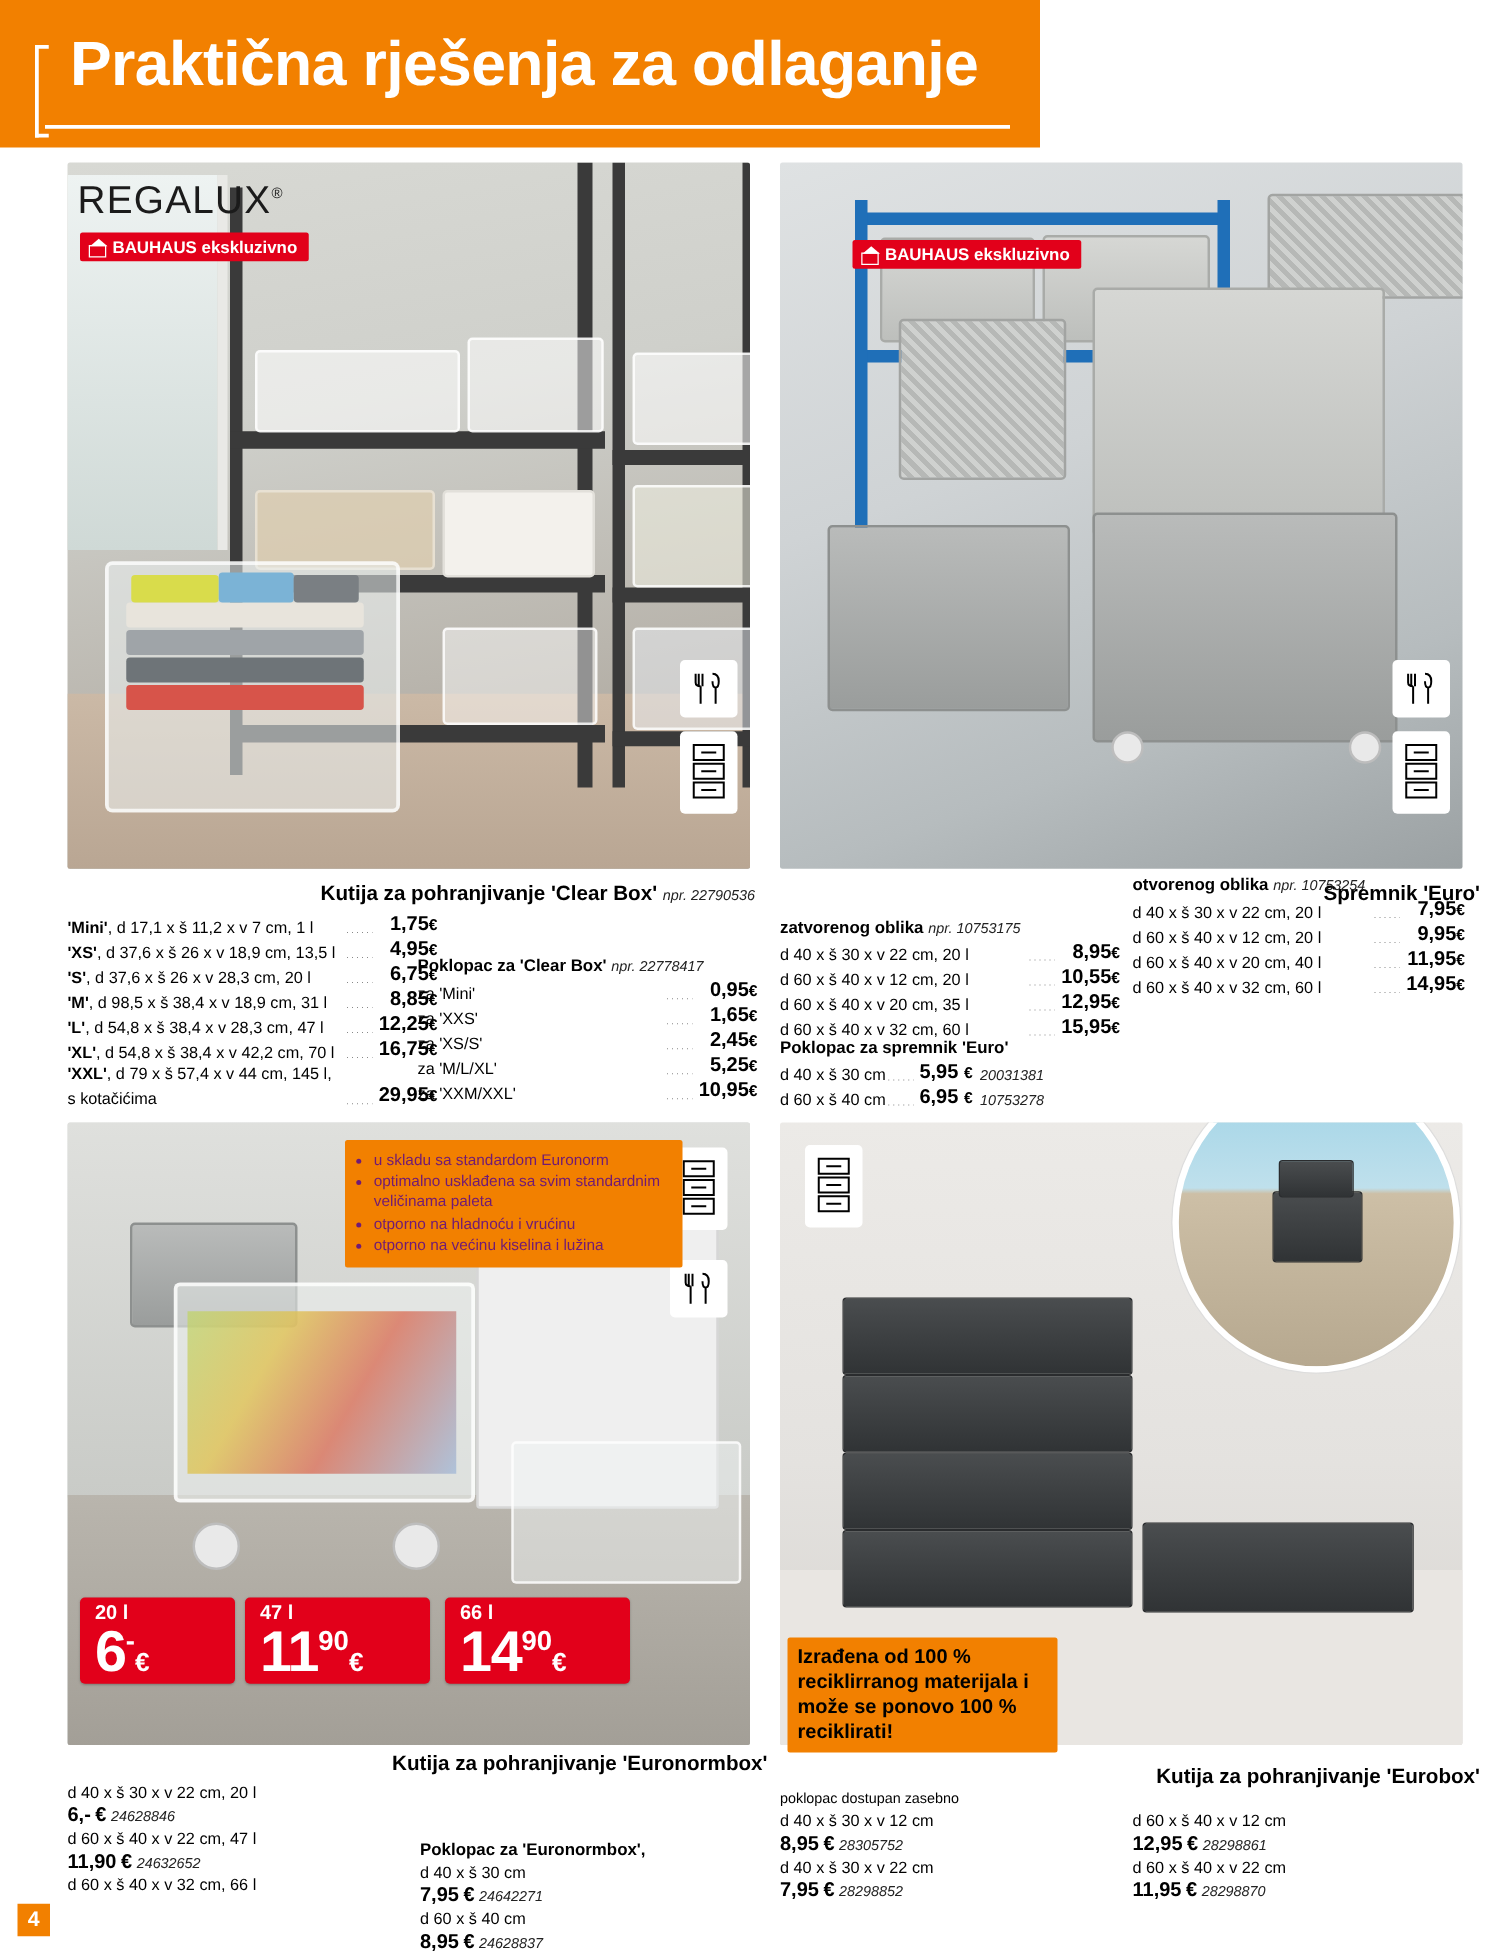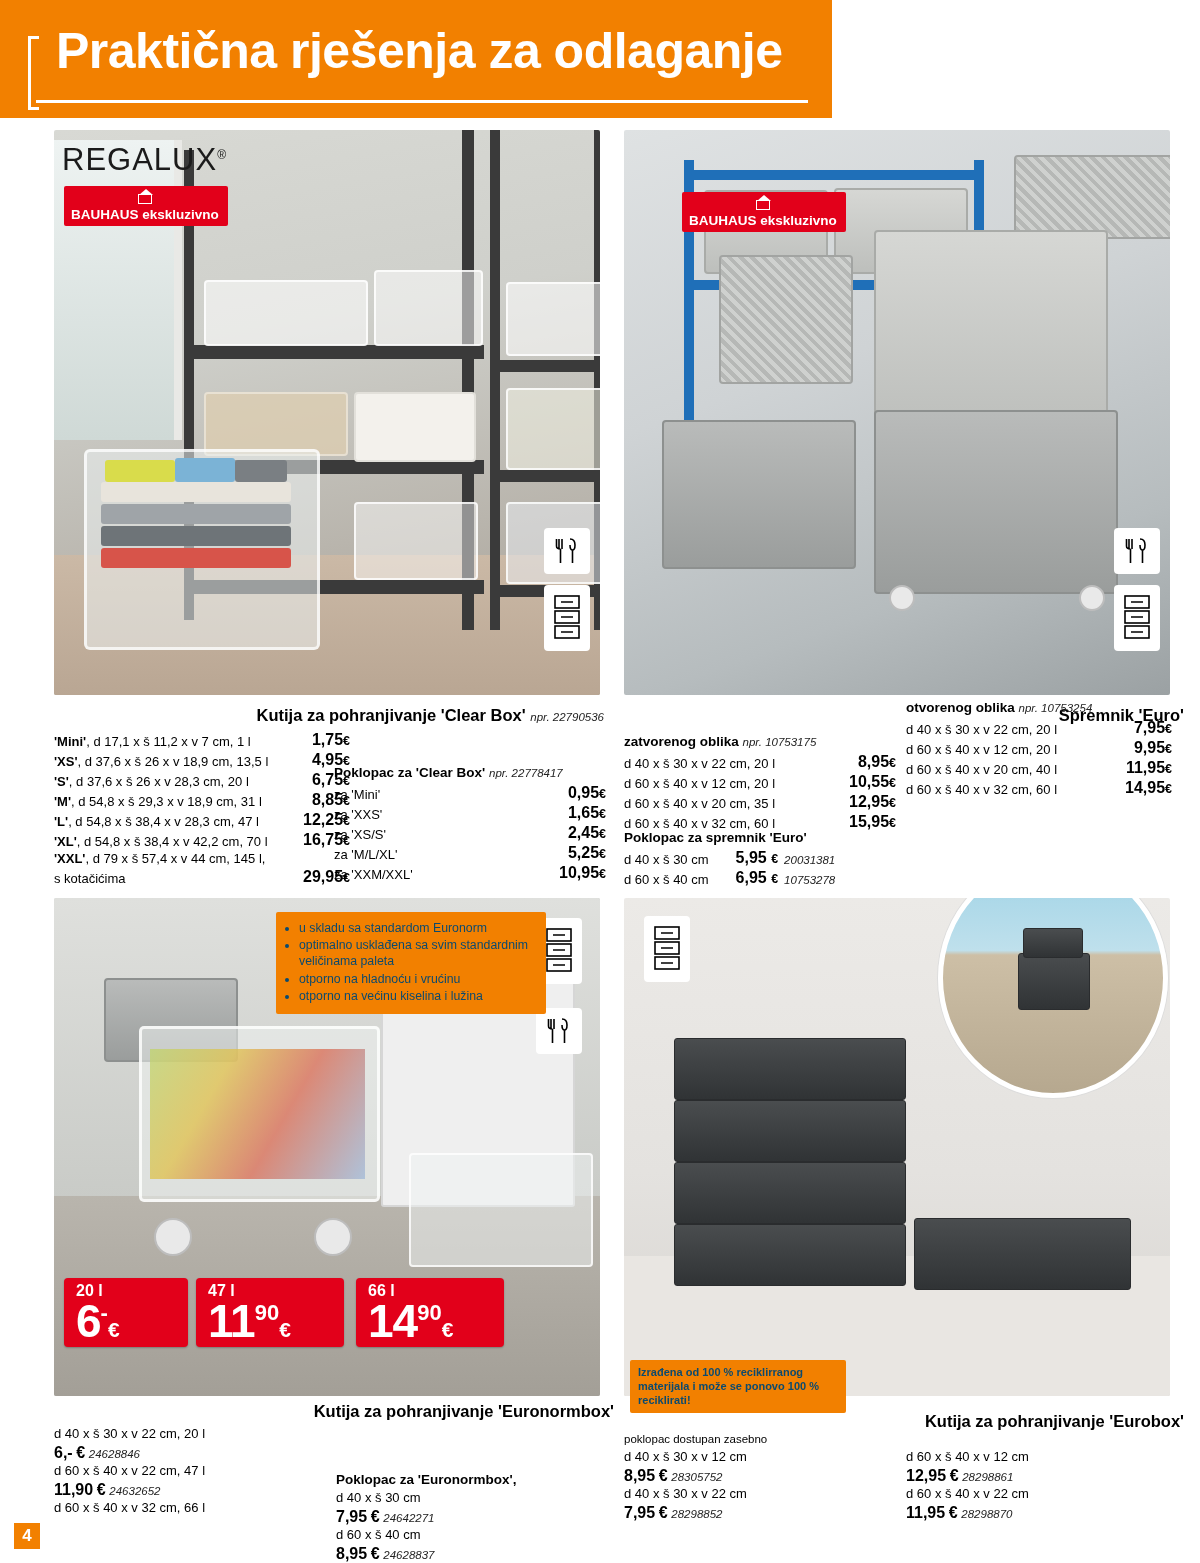--- a/index.html
+++ b/index.html
@@ -71,21 +71,20 @@
   .blackbin{position:absolute; background:linear-gradient(180deg,#4a4d4f,#303335); border:1px solid #2a2c2e; border-radius:3px;}
   .beach{position:absolute; left:314px; top:-40px; width:220px; height:230px; border-radius:50%;
      background:linear-gradient(180deg,#9fd3e6 0%,#bfe0ec 38%,#cdbfa6 40%,#b6a88f 100%);
      border:5px solid #fff; box-shadow:0 0 0 1px #ddd;}
 
   
   .badge-bauhaus{
     position:absolute; background:#e2001a; color:#fff; font-size:13.5px; font-weight:bold;
     padding:4px 9px 4px 7px; border-radius:2px; display:flex; align-items:center; gap:5px;
     white-space:nowrap;
-    flex-direction:column;
   }
   .badge-bauhaus .house{display:inline-block; width:14px; height:12px; position:relative;}
   .badge-bauhaus .house:before{
     content:""; position:absolute; left:0; top:4px; width:12px; height:8px; border:1.5px solid #fff;
   }
   .badge-bauhaus .house:after{
     content:""; position:absolute; left:1px; top:-1px; width:0; height:0;
     border-left:7px solid transparent; border-right:7px solid transparent; border-bottom:6px solid #fff;
   }
   .regalux{
@@ -117,30 +116,30 @@
     background-image:radial-gradient(circle, #888 0.6px, transparent 0.7px);
     background-size:4px 4px; background-position:0 85%; background-repeat:repeat-x;
     min-width:22px;
   }
   table.plist td.p{text-align:right; font-weight:bold; font-size:16px; padding-left:5px;}
   table.plist td.p .cur{font-size:12.5px; font-weight:bold;}
 
   
   .bullets{
     position:absolute; left:276px; top:912px; width:250px;
-    background:#f28000; color:#0c4a6e; font-size:12.3px; line-height:1.32;
+    background:#f28000; color:#701a75; font-size:12.3px; line-height:1.32;
     padding:8px 10px 9px 10px; border-radius:2px;
   }
   .bullets ul{margin:0; padding-left:13px;}
   .bullets li{margin:0 0 1px 0;}
 
   
   .recycle{
-    position:absolute; left:630px; top:1360px; width:200px;
-    background:#f28000; color:#0c4a6e; font-weight:bold; font-size:11px; line-height:1.25;
+    position:absolute; left:630px; top:1310px; width:200px;
+    background:#f28000; color:#000000; font-weight:bold; font-size:16px; line-height:1.25;
     padding:6px 8px; border-radius:2px;
   }
 
   
   .ptag{
     position:absolute; background:#e2001a; color:#fff; border-radius:4px;
     padding:5px 12px 4px 12px; box-shadow:0 1px 2px rgba(0,0,0,.25);
   }
   .ptag .lit{font-size:16px; font-weight:bold; display:block; line-height:1.05;}
   .ptag .big{font-size:46px; font-weight:bold; line-height:0.95; letter-spacing:-1px;}
@@ -282,21 +281,21 @@
         <td class="d"><span class="bold">'XS'</span><span>, d 37,6 x š 26 x v 18,9 cm, 13,5 l</span></td>
         <td class="dot"></td>
             <td class="p"><span>4,95</span><span class="cur">€</span></td>
       </tr>
       <tr>
         <td class="d"><span class="bold">'S'</span><span>, d 37,6 x š 26 x v 28,3 cm, 20 l</span></td>
         <td class="dot"></td>
             <td class="p"><span>6,75</span><span class="cur">€</span></td>
       </tr>
       <tr>
-        <td class="d"><span class="bold">'M'</span><span>, d 54,8 x š 29,3 x v 18,9 cm, 31 l</span></td>
+        <td class="d"><span class="bold">'M'</span><span>, d 98,5 x š 38,4 x v 18,9 cm, 31 l</span></td>
         <td class="dot"></td>
             <td class="p"><span>8,85</span><span class="cur">€</span></td>
       </tr>
       <tr>
         <td class="d"><span class="bold">'L'</span><span>, d 54,8 x š 38,4 x v 28,3 cm, 47 l</span></td>
         <td class="dot"></td>
             <td class="p"><span>12,25</span><span class="cur">€</span></td>
       </tr>
       <tr>
         <td class="d"><span class="bold">'XL'</span><span>, d 54,8 x š 38,4 x v 42,2 cm, 70 l</span></td>

